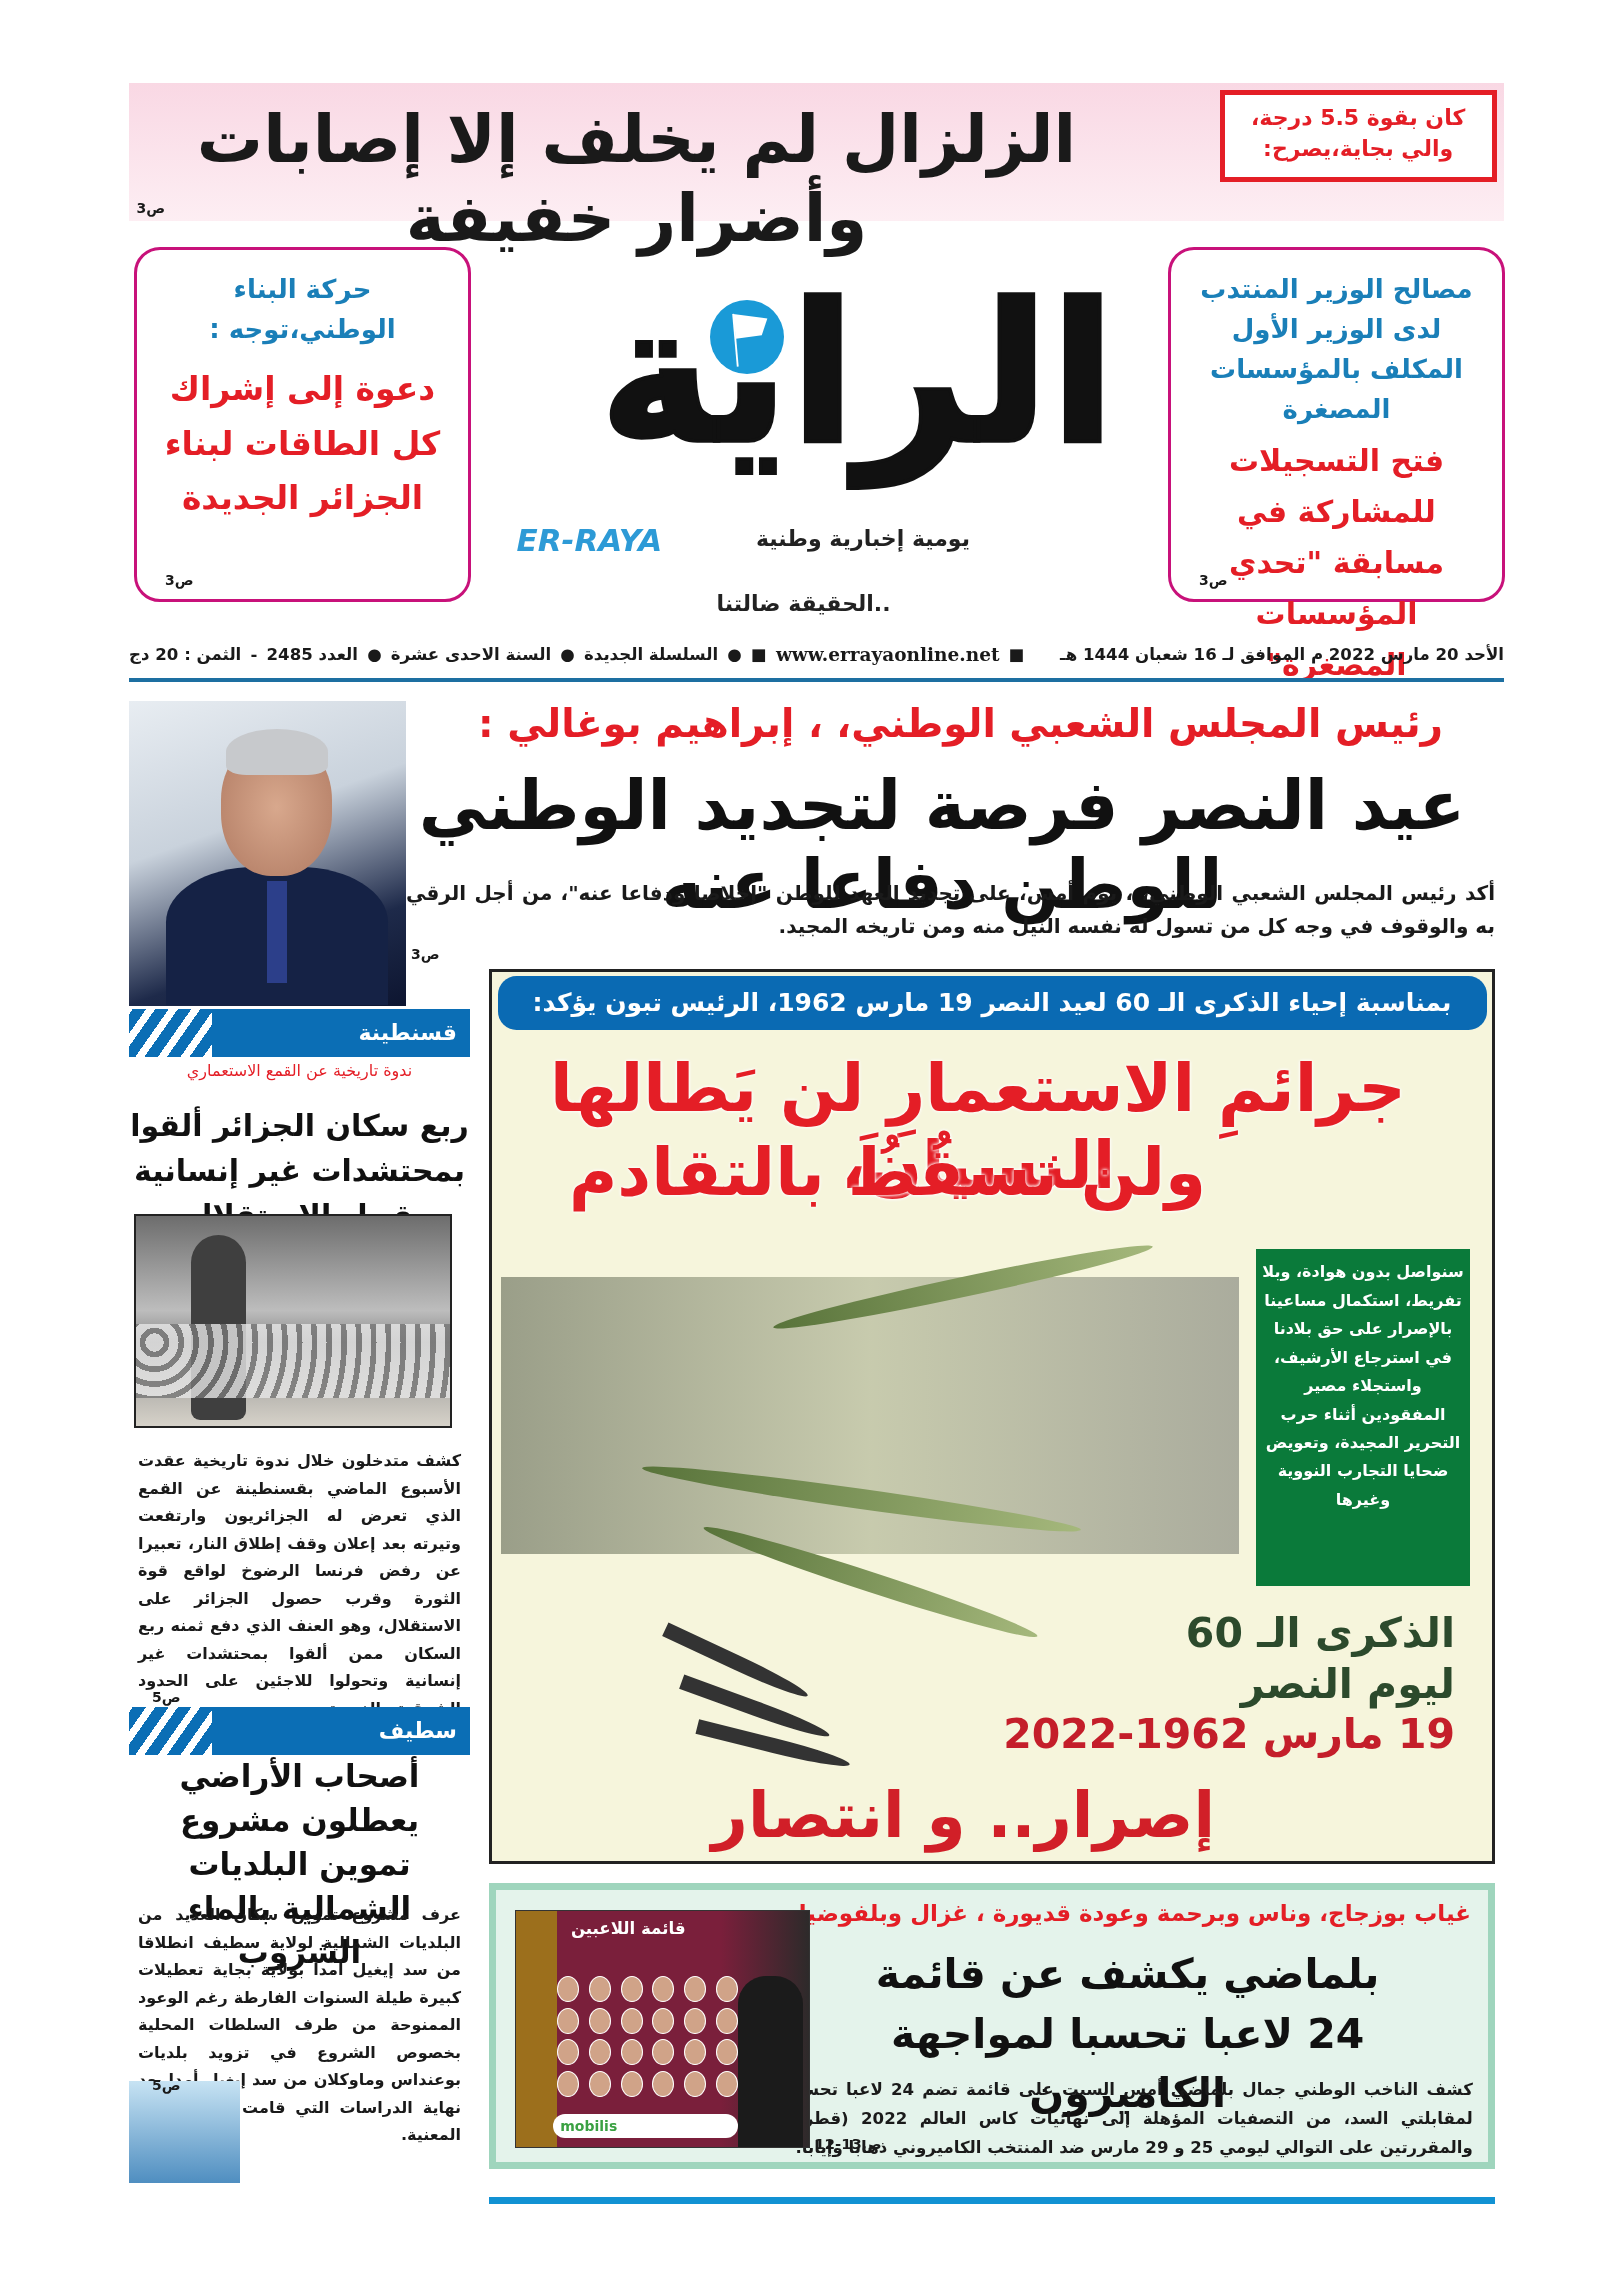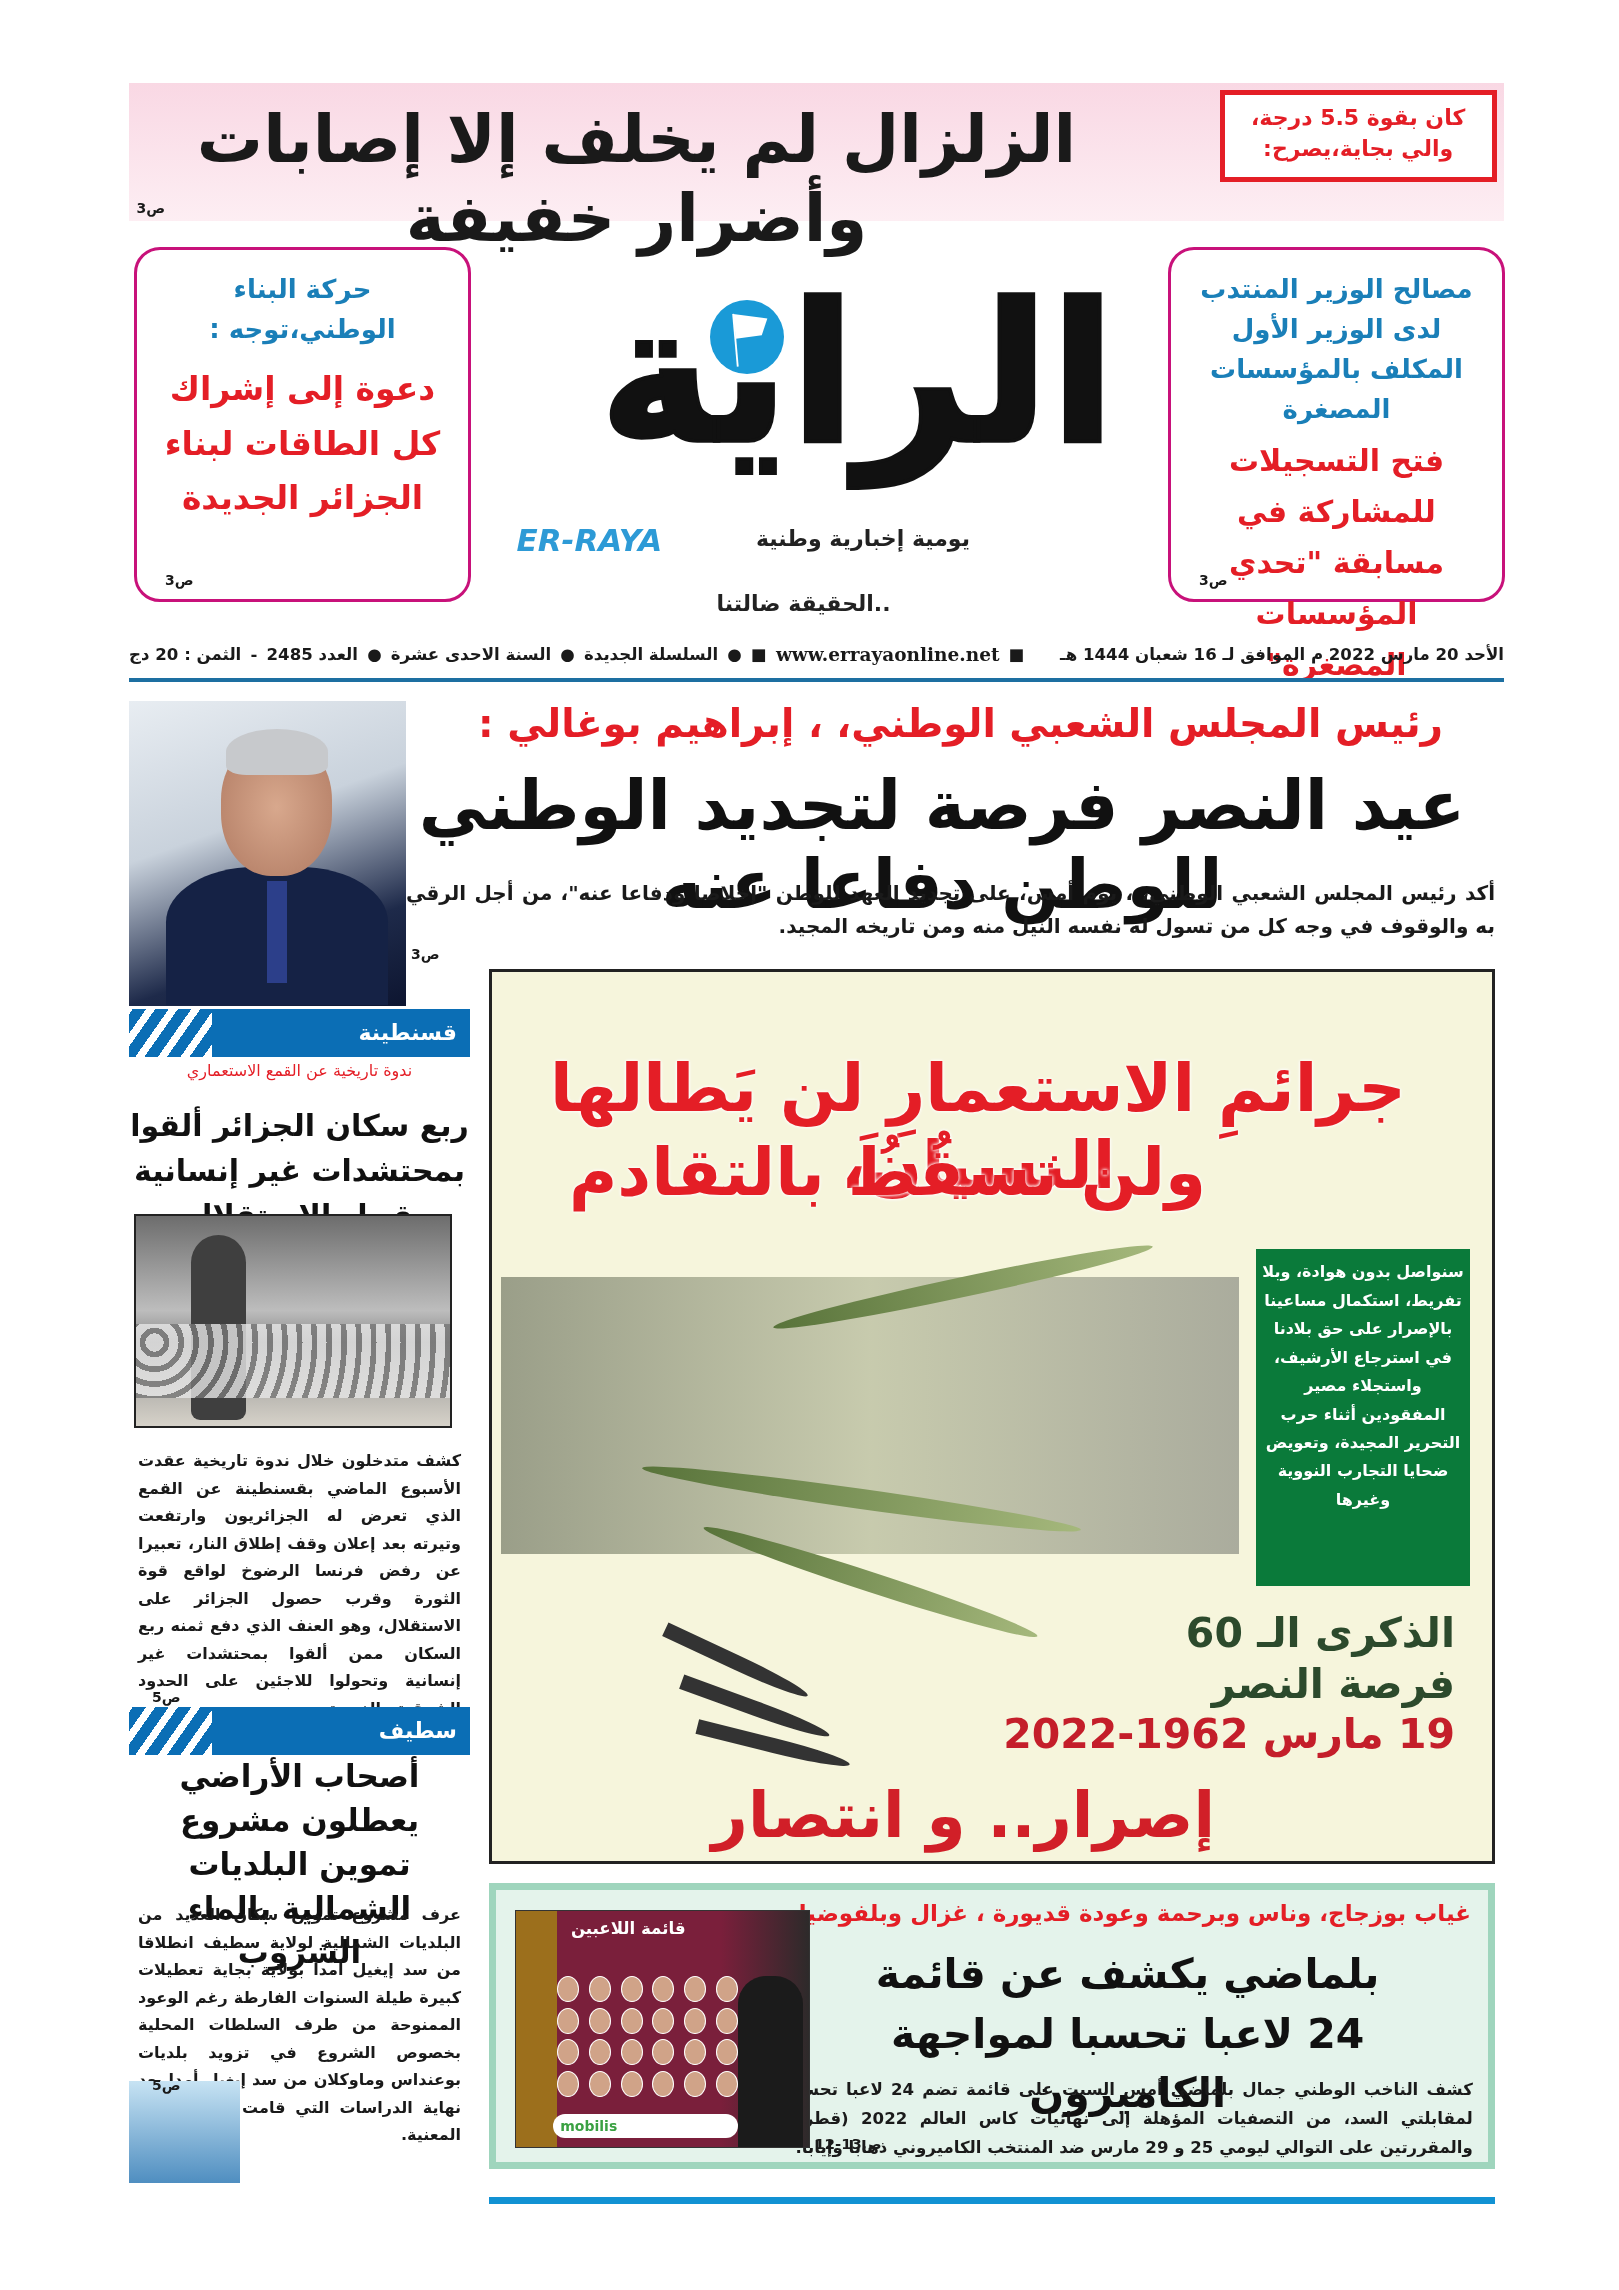--- a/index.html
+++ b/index.html
@@ -181,32 +181,33 @@
 <div class="abs section-bar" style="left:129px; top:1707px;">
   <div class="stripes"></div>
   <span>سطيف</span>
 </div>
 <div class="abs left-head" style="left:129px; top:1754px; font-size:31px; line-height:1.42;">أصحاب الأراضي يعطلون مشروع تموين البلديات الشمالية بالماء الشروب</div>
 <div class="abs left-body" style="left:138px; top:1901px;">عرف مشروع تموين سكان العديد من البلديات الشمالية لولاية سطيف انطلاقا من سد إيغيل أمدا بولاية بجاية تعطيلات كبيرة طيلة السنوات الفارطة رغم الوعود الممنوحة من طرف السلطات المحلية بخصوص الشروع في تزويد بلديات بوعنداس وماوكلان من سد إيغيل أمدا بعد نهاية الدراسات التي قامت بها المصالح المعنية.</div>
 <div class="abs tap-photo" style="left:129px; top:2081px; width:111px; height:102px;"></div>
 <div class="abs page-ref" style="left:152px; top:2077px;">ص5</div>
 
 <div class="abs poster">
+  <div class="poster-banner">بمناسبة إحياء الذكرى الـ 60 لعيد النصر 19 مارس 1962، الرئيس تبون يؤكد:</div>
   <div class="poster-red" style="top:78px; font-size:66px;">جرائمِ الاستعمارِ لن يَطالها النسيانُ،</div>
   <div class="poster-red" style="top:162px; right:286px; font-size:66px;">ولن تسقُطَ بالتقادم</div>
   <div class="collage"></div>
   <div class="leaf" style="left:277px; top:305px; width:388px; transform:rotate(-12deg);"></div>
   <div class="leaf" style="left:148px; top:517px; width:443px; transform:rotate(8deg);"></div>
   <div class="leaf" style="left:203px; top:600px; width:351px; transform:rotate(18deg);"></div>
   <div class="bullet" style="left:166px; top:683px; transform:rotate(25deg);"></div>
   <div class="bullet" style="left:185px; top:729px; transform:rotate(20deg);"></div>
   <div class="bullet" style="left:203px; top:766px; transform:rotate(14deg);"></div>
   <div class="green-box">سنواصل بدون هوادة، وبلا تفريط، استكمال مساعينا بالإصرار على حق بلادنا في استرجاع الأرشيف، واستجلاء مصير المفقودين أثناء حرب التحرير المجيدة، وتعويض ضحايا التجارب النووية وغيرها</div>
   <div class="poster-dark" style="top:637px; font-size:41px;">الذكرى الـ 60</div>
-  <div class="poster-dark" style="top:688px; font-size:41px;">فرصة النصر</div>
+  <div class="poster-dark" style="top:688px; font-size:41px;">ليوم النصر</div>
   <div class="poster-dark" style="top:738px; font-size:41px; color:#c41e2a;">19 مارس 1962-2022</div>
   <div class="poster-bottom">إصرار.. و انتصار</div>
 </div>
 
 <div class="abs sports">
   <div class="sports-inner">
     <div class="sports-kicker">غياب بوزجاج، وناس وبرحمة وعودة قديورة ، غزال وبلفوضيل</div>
     <div class="sports-head">بلماضي يكشف عن قائمة 24 لاعبا تحسبا لمواجهة الكاميرون</div>
     <div class="sports-body">كشف الناخب الوطني جمال بلماضي أمس السبت على قائمة تضم 24 لاعبا تحسبا لمقابلتي السد، من التصفيات المؤهلة إلى نهائيات كاس العالم 2022 (قطر)، والمقررتين على التوالي ليومي 25 و 29 مارس ضد المنتخب الكاميروني ذهابا وإيابا.</div>
     <div class="squad-img">

